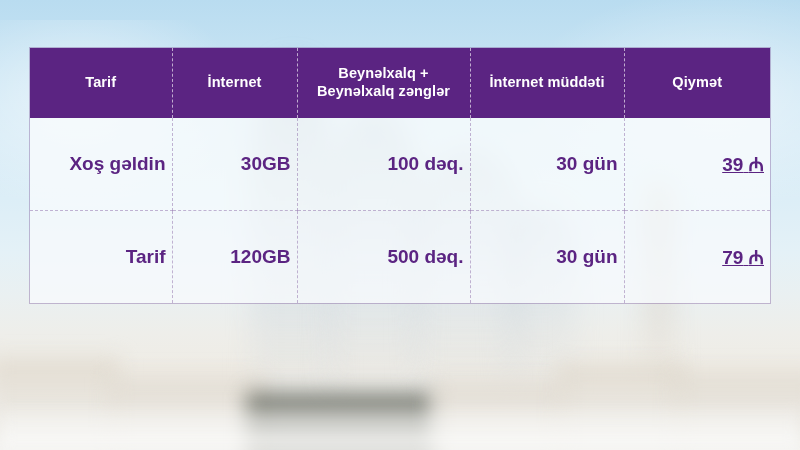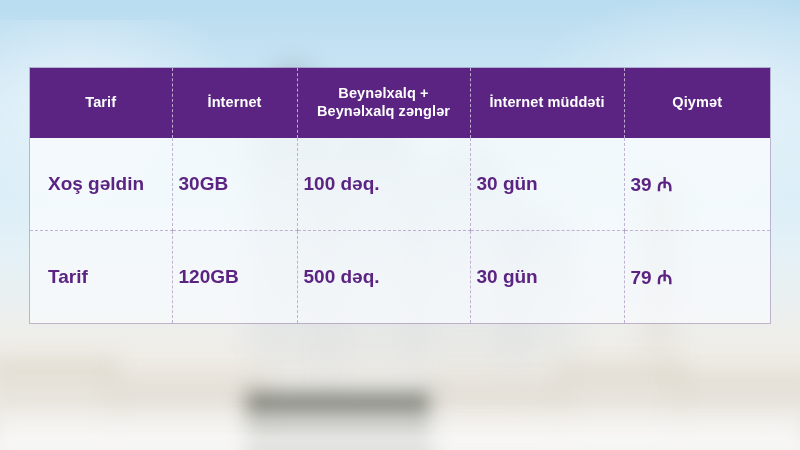--- a/index.html
+++ b/index.html
@@ -85,21 +85,21 @@
     position: absolute;
     left: 0; right: 0; bottom: 0; height: 40px;
     background: linear-gradient(180deg, rgba(246,246,244,.35), rgba(250,250,249,.85));
     filter: blur(7px);
   }
 
   
   #plan-table {
     position: absolute;
     left: 30px;
-    top: 68px;
+    top: 48px;
     width: 740px;
     border-collapse: collapse;
     table-layout: fixed;
     box-shadow: 0 0 0 1px rgba(124, 90, 155, .40);
   }
   #plan-table thead th {
     background: #5B2482;
     color: #ffffff;
     font-size: 14.5px;
     font-weight: bold;
@@ -109,30 +109,30 @@
     padding: 4px 6px;
     text-align: center;
     vertical-align: middle;
     border-right: 1px dashed rgba(255,255,255,.62);
   }
   #plan-table thead th:last-child { border-right: none; }
 
   #plan-table tbody td {
     height: 84px;
     padding: 4px 6px;
-    text-align: left;
+    text-align: right;
     vertical-align: middle;
     font-size: 19px;
     font-weight: bold;
     color: #5B2482;
     background: rgba(247,251,253,.80);
     border-right: 1px dashed rgba(150,120,175,.55);
     border-bottom: 1px dashed rgba(150,120,175,.55);
   }
-  #plan-table tbody td:last-child { border-right: none; }
+  #plan-table tbody td:last-child { border-right: none; text-decoration: underline; }
   #plan-table tbody tr:last-child td { border-bottom: none; }
 
   
   #plan-table tbody tr:nth-child(2) td { background: rgba(247,250,252,.78); }
   #plan-table tbody tr:nth-child(3) td { background: rgba(249,249,248,.74); }
 
   .tarif-cell { text-align: right; padding-left: 18px !important; }
   .manat { font-family: "DejaVu Sans", sans-serif; font-weight: bold; }
 </style>
 </head>

